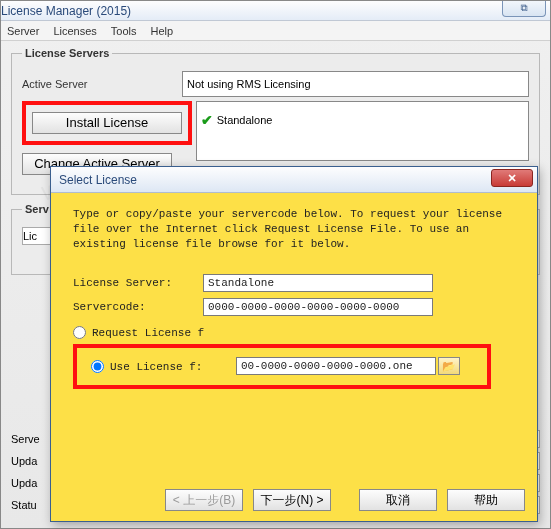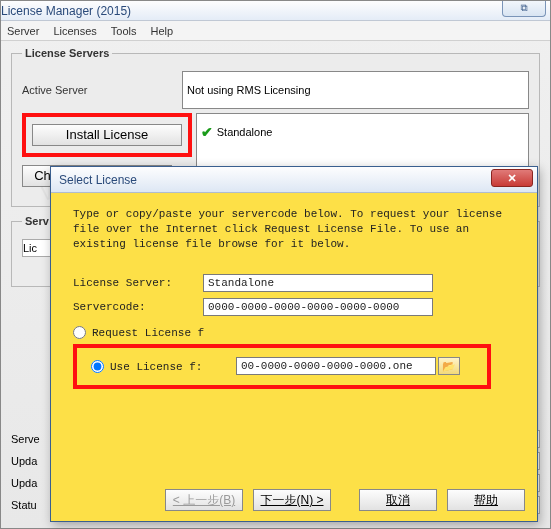--- a/index.html
+++ b/index.html
@@ -72,21 +72,21 @@
     padding: 0 3px;
     font-weight: bold;
   }
   .row { display: flex; align-items: center; margin: 4px 0; }
   .lbl { width: 150px; color: #333; }
   .val-box {
     flex: 1;
     border: 1px solid #888;
     background: #fff;
     height: 18px;
-    padding: 18px 4px;
+    padding: 12px 4px;
     font-size: 11px;
     display: flex;
     align-items: center;
   }
   .btn {
     display: inline-block;
     min-width: 140px;
     height: 22px;
     border: 1px solid #888;
     background: linear-gradient(#fdfdfd,#e2e2e2);
@@ -189,21 +189,20 @@
     display: flex; gap: 10px; align-items:center;
   }
   .dlg-buttons .wbtn {
     min-width: 78px; height: 22px;
     border: 1px solid #888;
     background: linear-gradient(#fdfdfd,#e2e2e2);
     text-align: center; line-height: 20px;
     font-size: 12px;
     font-family: Tahoma, SimSun, sans-serif;
     cursor: pointer;
-    text-decoration: underline;
   }
   .dlg-buttons .wbtn.disabled {
     color: #9a9a9a;
   }
   .watermark {
     position:absolute;
     color: rgba(0,0,0,0.04);
     font-size: 26px;
     pointer-events:none;
     transform: rotate(-12deg);

